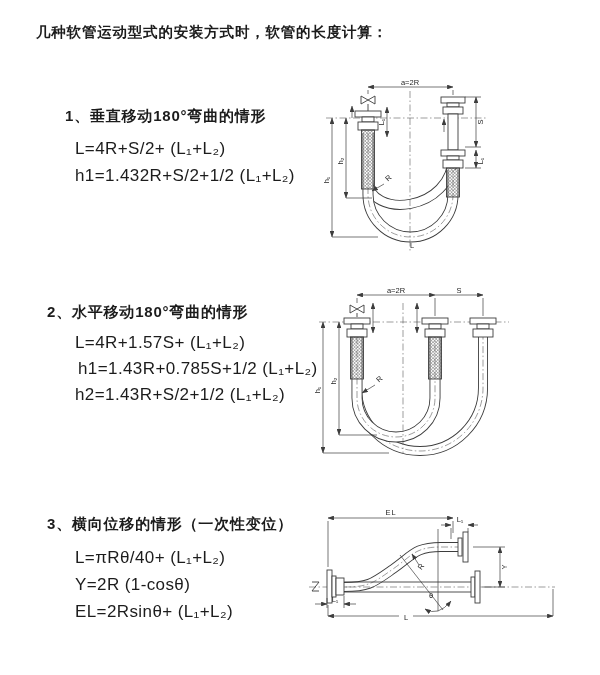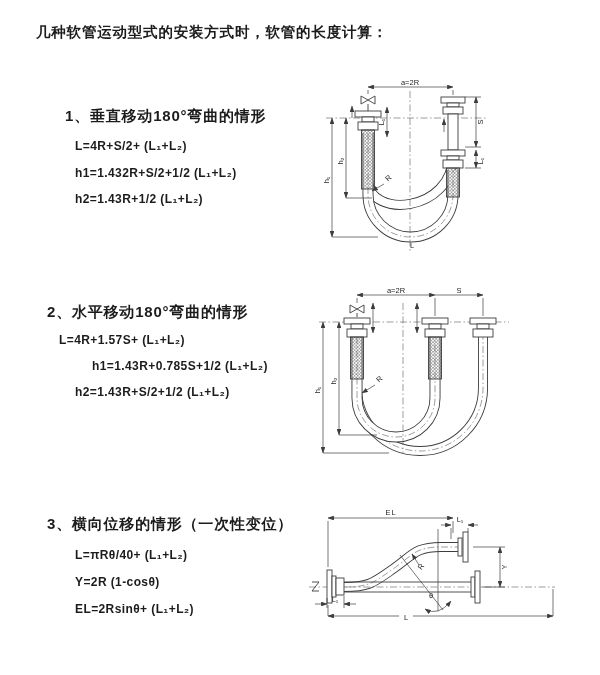--- a/index.html
+++ b/index.html
@@ -1,20 +1,20 @@
 <!DOCTYPE html>
 <html><head>
 <meta charset="utf-8">
 <style>
   html,body{margin:0;padding:0;background:#e8e8e8;}
   .page{position:relative;width:600px;height:675px;background:#ffffff;overflow:hidden;
         font-family:"Liberation Sans","DejaVu Sans",sans-serif;color:#1c1c1c;}
   .title{position:absolute;left:36px;top:23px;font-size:14.5px;font-weight:700;letter-spacing:.8px;}
   .hd{position:absolute;font-size:15px;font-weight:700;letter-spacing:.8px;}
-  .fml{position:absolute;font-size:12px;font-weight:700;letter-spacing:.4px;}
+  .fml{position:absolute;font-size:17px;font-weight:400;letter-spacing:.4px;}
   svg{position:absolute;overflow:visible;}
   .ln{stroke:#3d3d3d;stroke-width:.9;fill:none;}
   .fit{fill:#ffffff;stroke:#3d3d3d;stroke-width:.9;}
   .hat{fill:url(#hx);stroke:#3d3d3d;stroke-width:.9;}
   .dim{stroke:#3d3d3d;stroke-width:.7;fill:none;}
   .cl{stroke:#5c5c5c;stroke-width:.6;fill:none;stroke-dasharray:7 2.5 1.5 2.5;}
   .hoseO{stroke:#3d3d3d;fill:none;}
   .hoseI{stroke:#ffffff;fill:none;}
   .dl{font-size:7.5px;fill:#252525;font-family:"Liberation Sans","DejaVu Sans",sans-serif;}
 </style>
@@ -35,25 +35,24 @@
         <path d="M0,3.2 L3.2,0 M0,0 L3.2,3.2" stroke="#6a6a6a" stroke-width="0.5"></path>
         </pattern>
     </defs>
   </svg>
 
   <div class="title">几种软管运动型式的安装方式时，软管的长度计算：</div>
 
   <div class="hd" style="left:65px;top:107px">1、垂直移动180°弯曲的情形</div>
   <div class="fml" style="left:75px;top:139px">L=4R+S/2+ (L₁+L₂)</div>
   <div class="fml" style="left:75px;top:166px">h1=1.432R+S/2+1/2 (L₁+L₂)</div>
-  <div class="fml" style="left:75px;top:192px">h2=1.43R+1/2 (L₁+L₂)</div>
 
   <div class="hd" style="left:47px;top:303px">2、水平移动180°弯曲的情形</div>
-  <div class="fml" style="left:59px;top:333px">L=4R+1.57S+ (L₁+L₂)</div>
-  <div class="fml" style="left:92px;top:359px">h1=1.43R+0.785S+1/2 (L₁+L₂)</div>
+  <div class="fml" style="left:75px;top:333px">L=4R+1.57S+ (L₁+L₂)</div>
+  <div class="fml" style="left:78px;top:359px">h1=1.43R+0.785S+1/2 (L₁+L₂)</div>
   <div class="fml" style="left:75px;top:385px">h2=1.43R+S/2+1/2 (L₁+L₂)</div>
 
   <div class="hd" style="left:47px;top:515px">3、横向位移的情形（一次性变位）</div>
   <div class="fml" style="left:75px;top:548px">L=πRθ/40+ (L₁+L₂)</div>
   <div class="fml" style="left:75px;top:575px">Y=2R (1-cosθ)</div>
   <div class="fml" style="left:75px;top:602px">EL=2Rsinθ+ (L₁+L₂)</div>
 
   <svg style="left:314px;top:77px" width="286" height="183" viewBox="0 0 286 183">
 
     <g>

